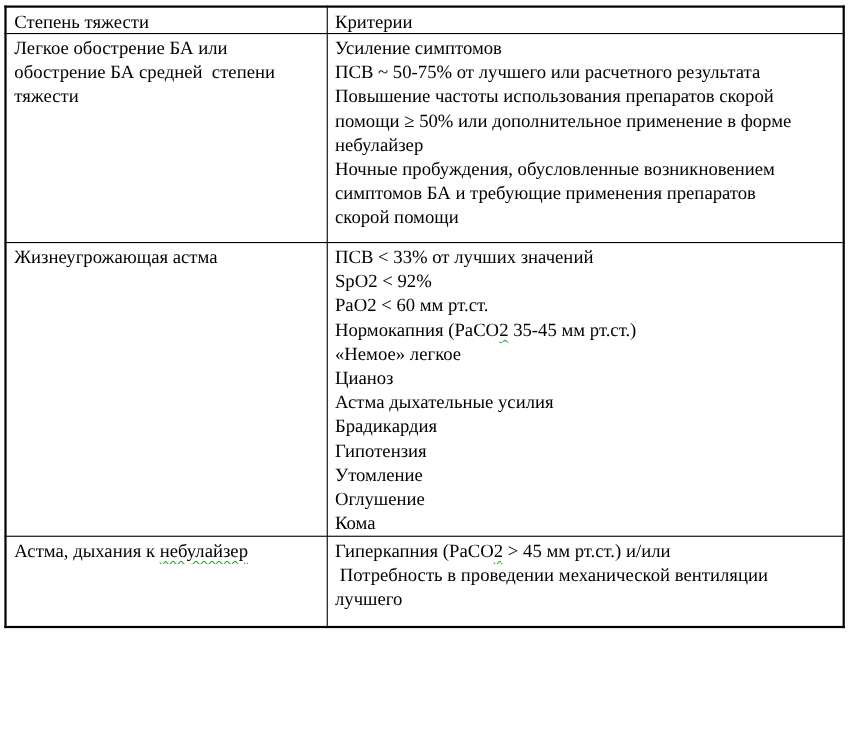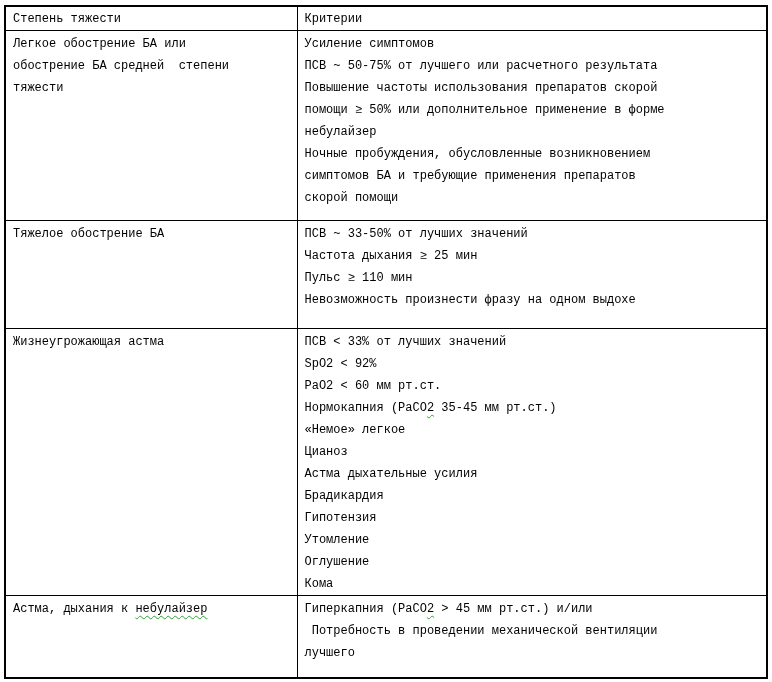--- a/index.html
+++ b/index.html
@@ -5,22 +5,22 @@
   html, body {
     margin: 0;
     padding: 0;
     background: #ffffff;
   }
   .page {
     position: relative;
     width: 772px;
     height: 682px;
     background: #ffffff;
-    font-family: Liberation Mono, monospace;
-    font-size: 12px;
+    font-family: Liberation Serif, serif;
+    font-size: 17px;
     color: #000000;
   }
   table.tbl {
     position: absolute;
     left: 4px;
     top: 5px;
     width: 762px;
     border-collapse: collapse;
     table-layout: fixed;
     border: 2px solid #000000;
@@ -88,31 +88,20 @@
           <div class="ln">ПСВ ~ 50-75% от лучшего или расчетного результата</div>
           <div class="ln">Повышение частоты использования препаратов скорой</div>
           <div class="ln">помощи ≥ 50% или дополнительное применение в форме</div>
           <div class="ln">небулайзер</div>
           <div class="ln">Ночные пробуждения, обусловленные возникновением</div>
           <div class="ln">симптомов БА и требующие применения препаратов</div>
           <div class="ln">скорой помощи</div>
         </td>
       </tr>
 
-      <tr class="r2">
-        <td>
-          <div class="ln">Тяжелое обострение БА</div>
-        </td>
-        <td>
-          <div class="ln">ПСВ ~ 33-50% от лучших значений</div>
-          <div class="ln">Частота дыхания ≥ 25 мин</div>
-          <div class="ln">Пульс ≥ 110 мин</div>
-          <div class="ln">Невозможность произнести фразу на одном выдохе</div>
-        </td>
-      </tr>
 
       <tr class="r3">
         <td>
           <div class="ln">Жизнеугрожающая астма</div>
         </td>
         <td>
           <div class="ln">ПСВ &lt; 33% от лучших значений</div>
           <div class="ln">SpO2 &lt; 92%</div>
           <div class="ln">PaO2 &lt; 60 мм рт.ст.</div>
           <div class="ln"><span>Нормокапния (PaCO</span><span class="sq">2</span><span> 35-45 мм рт.ст.)</span></div>

